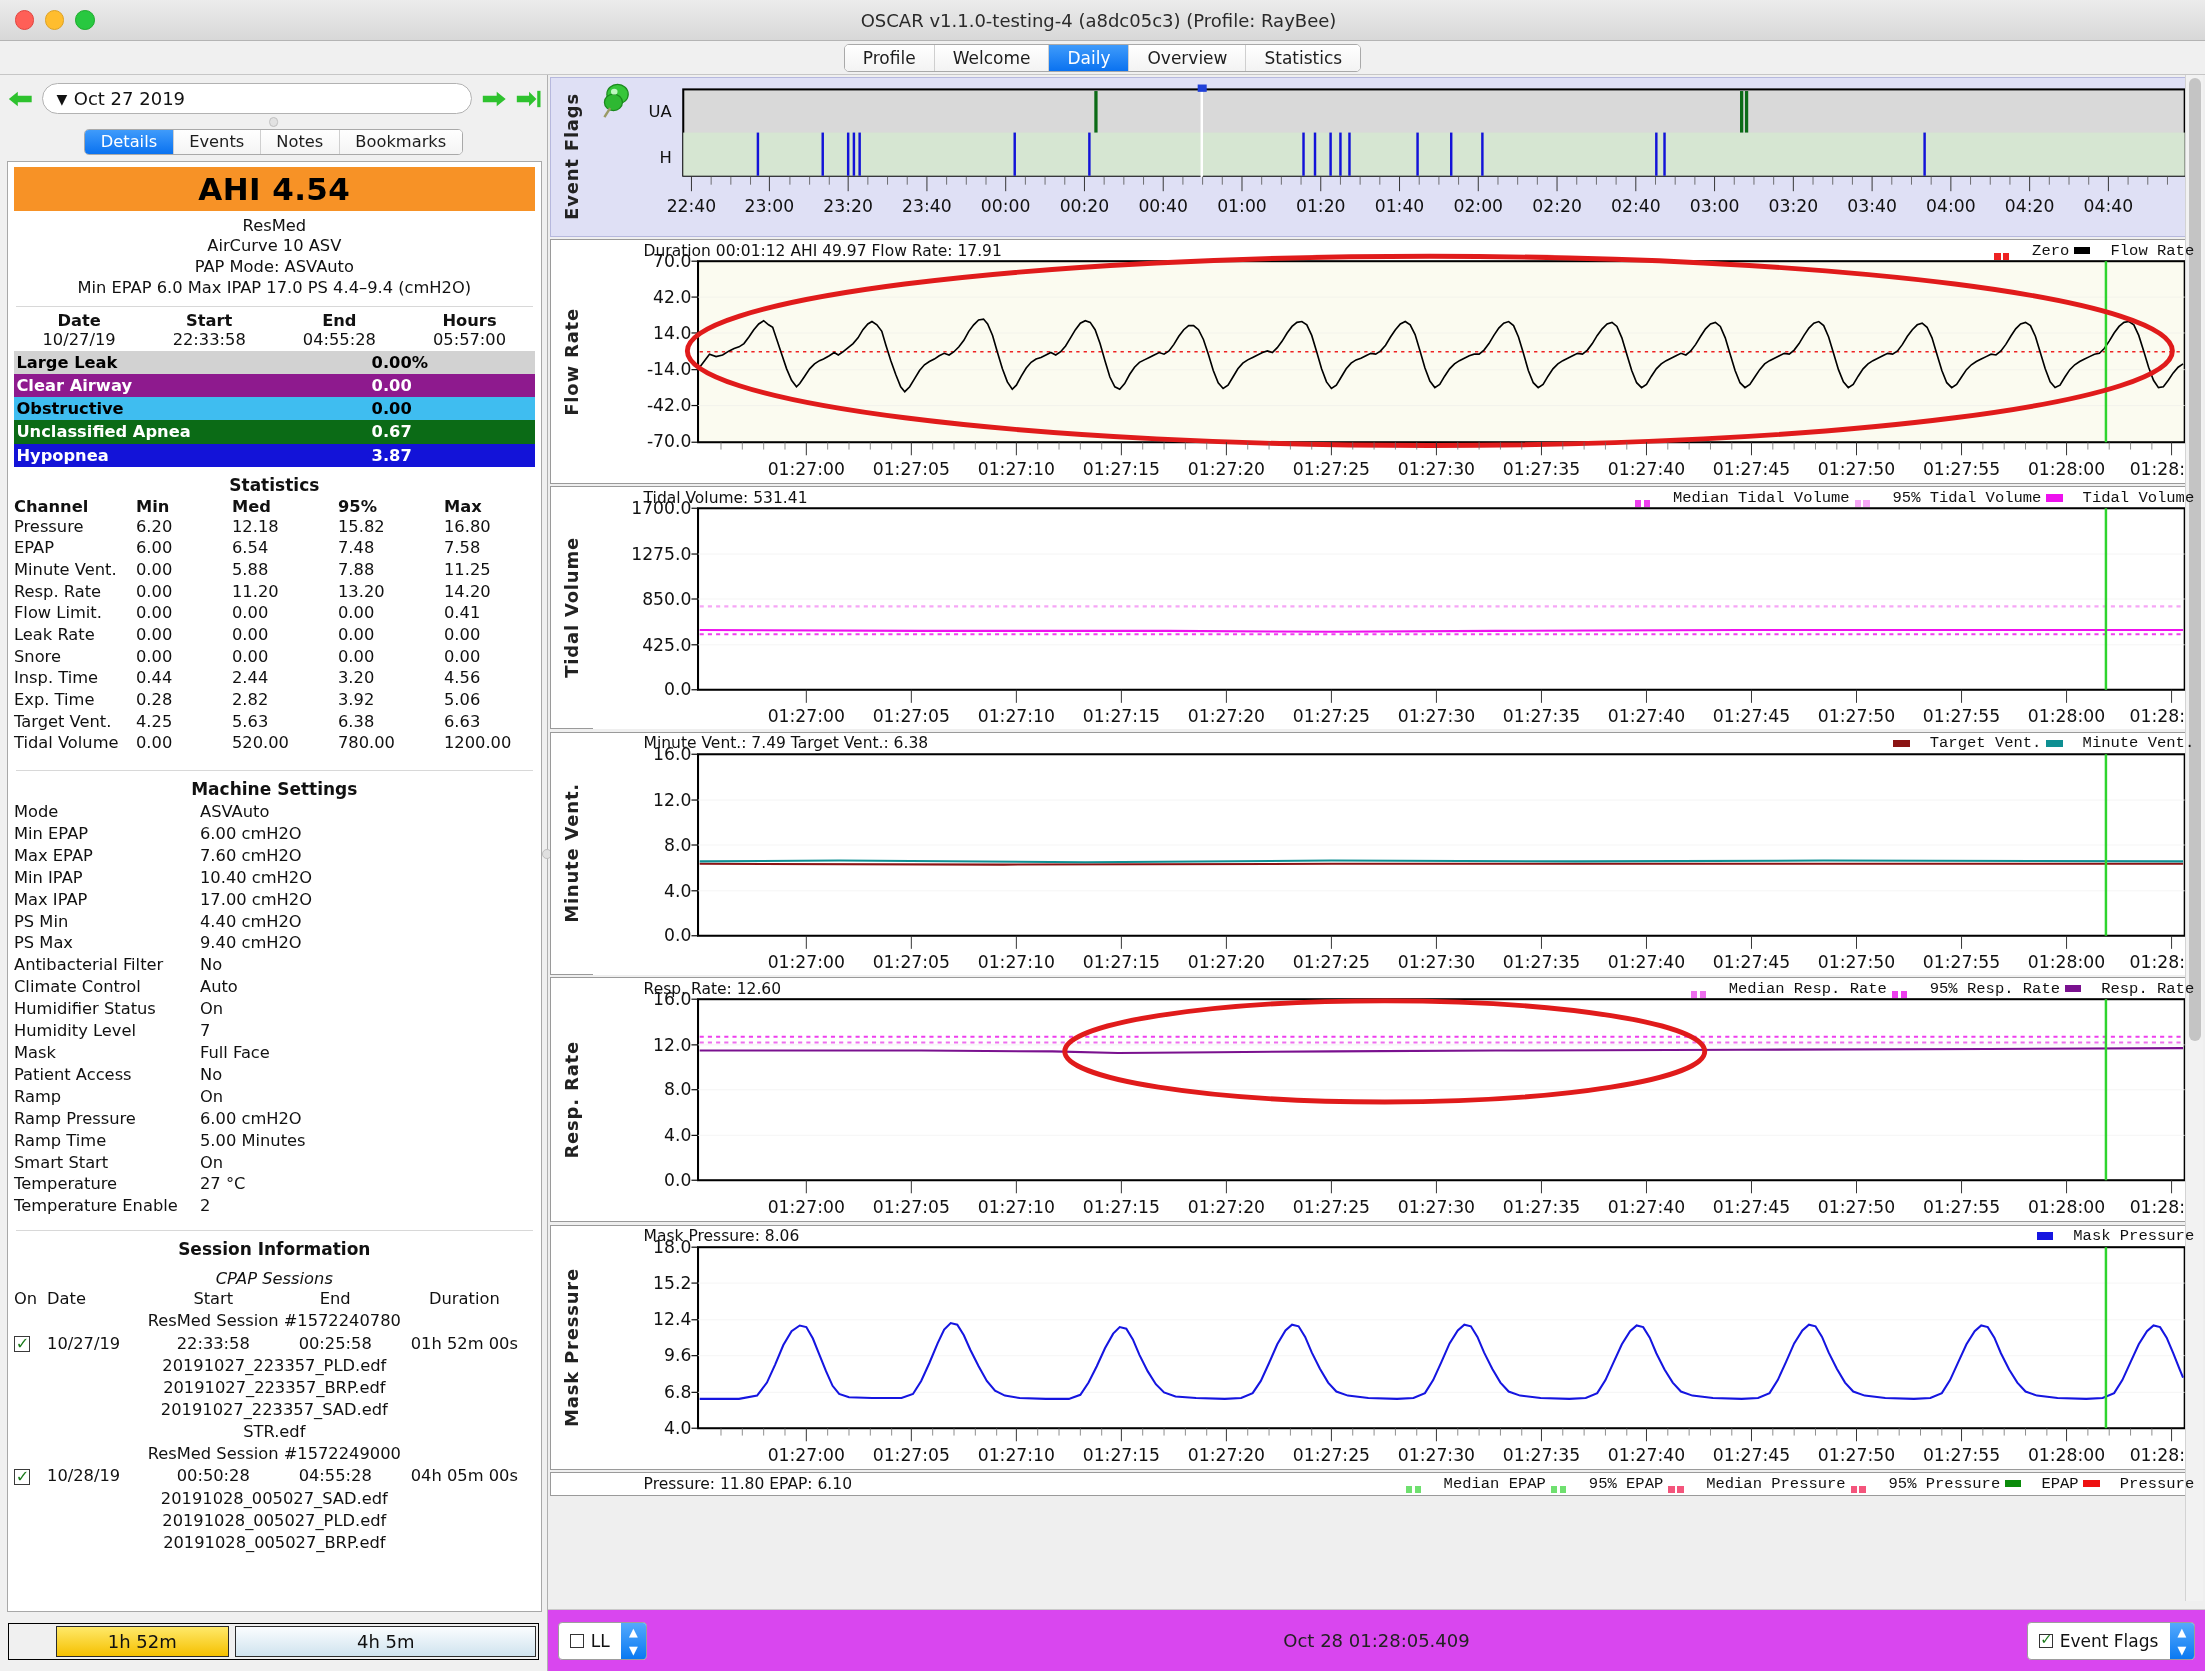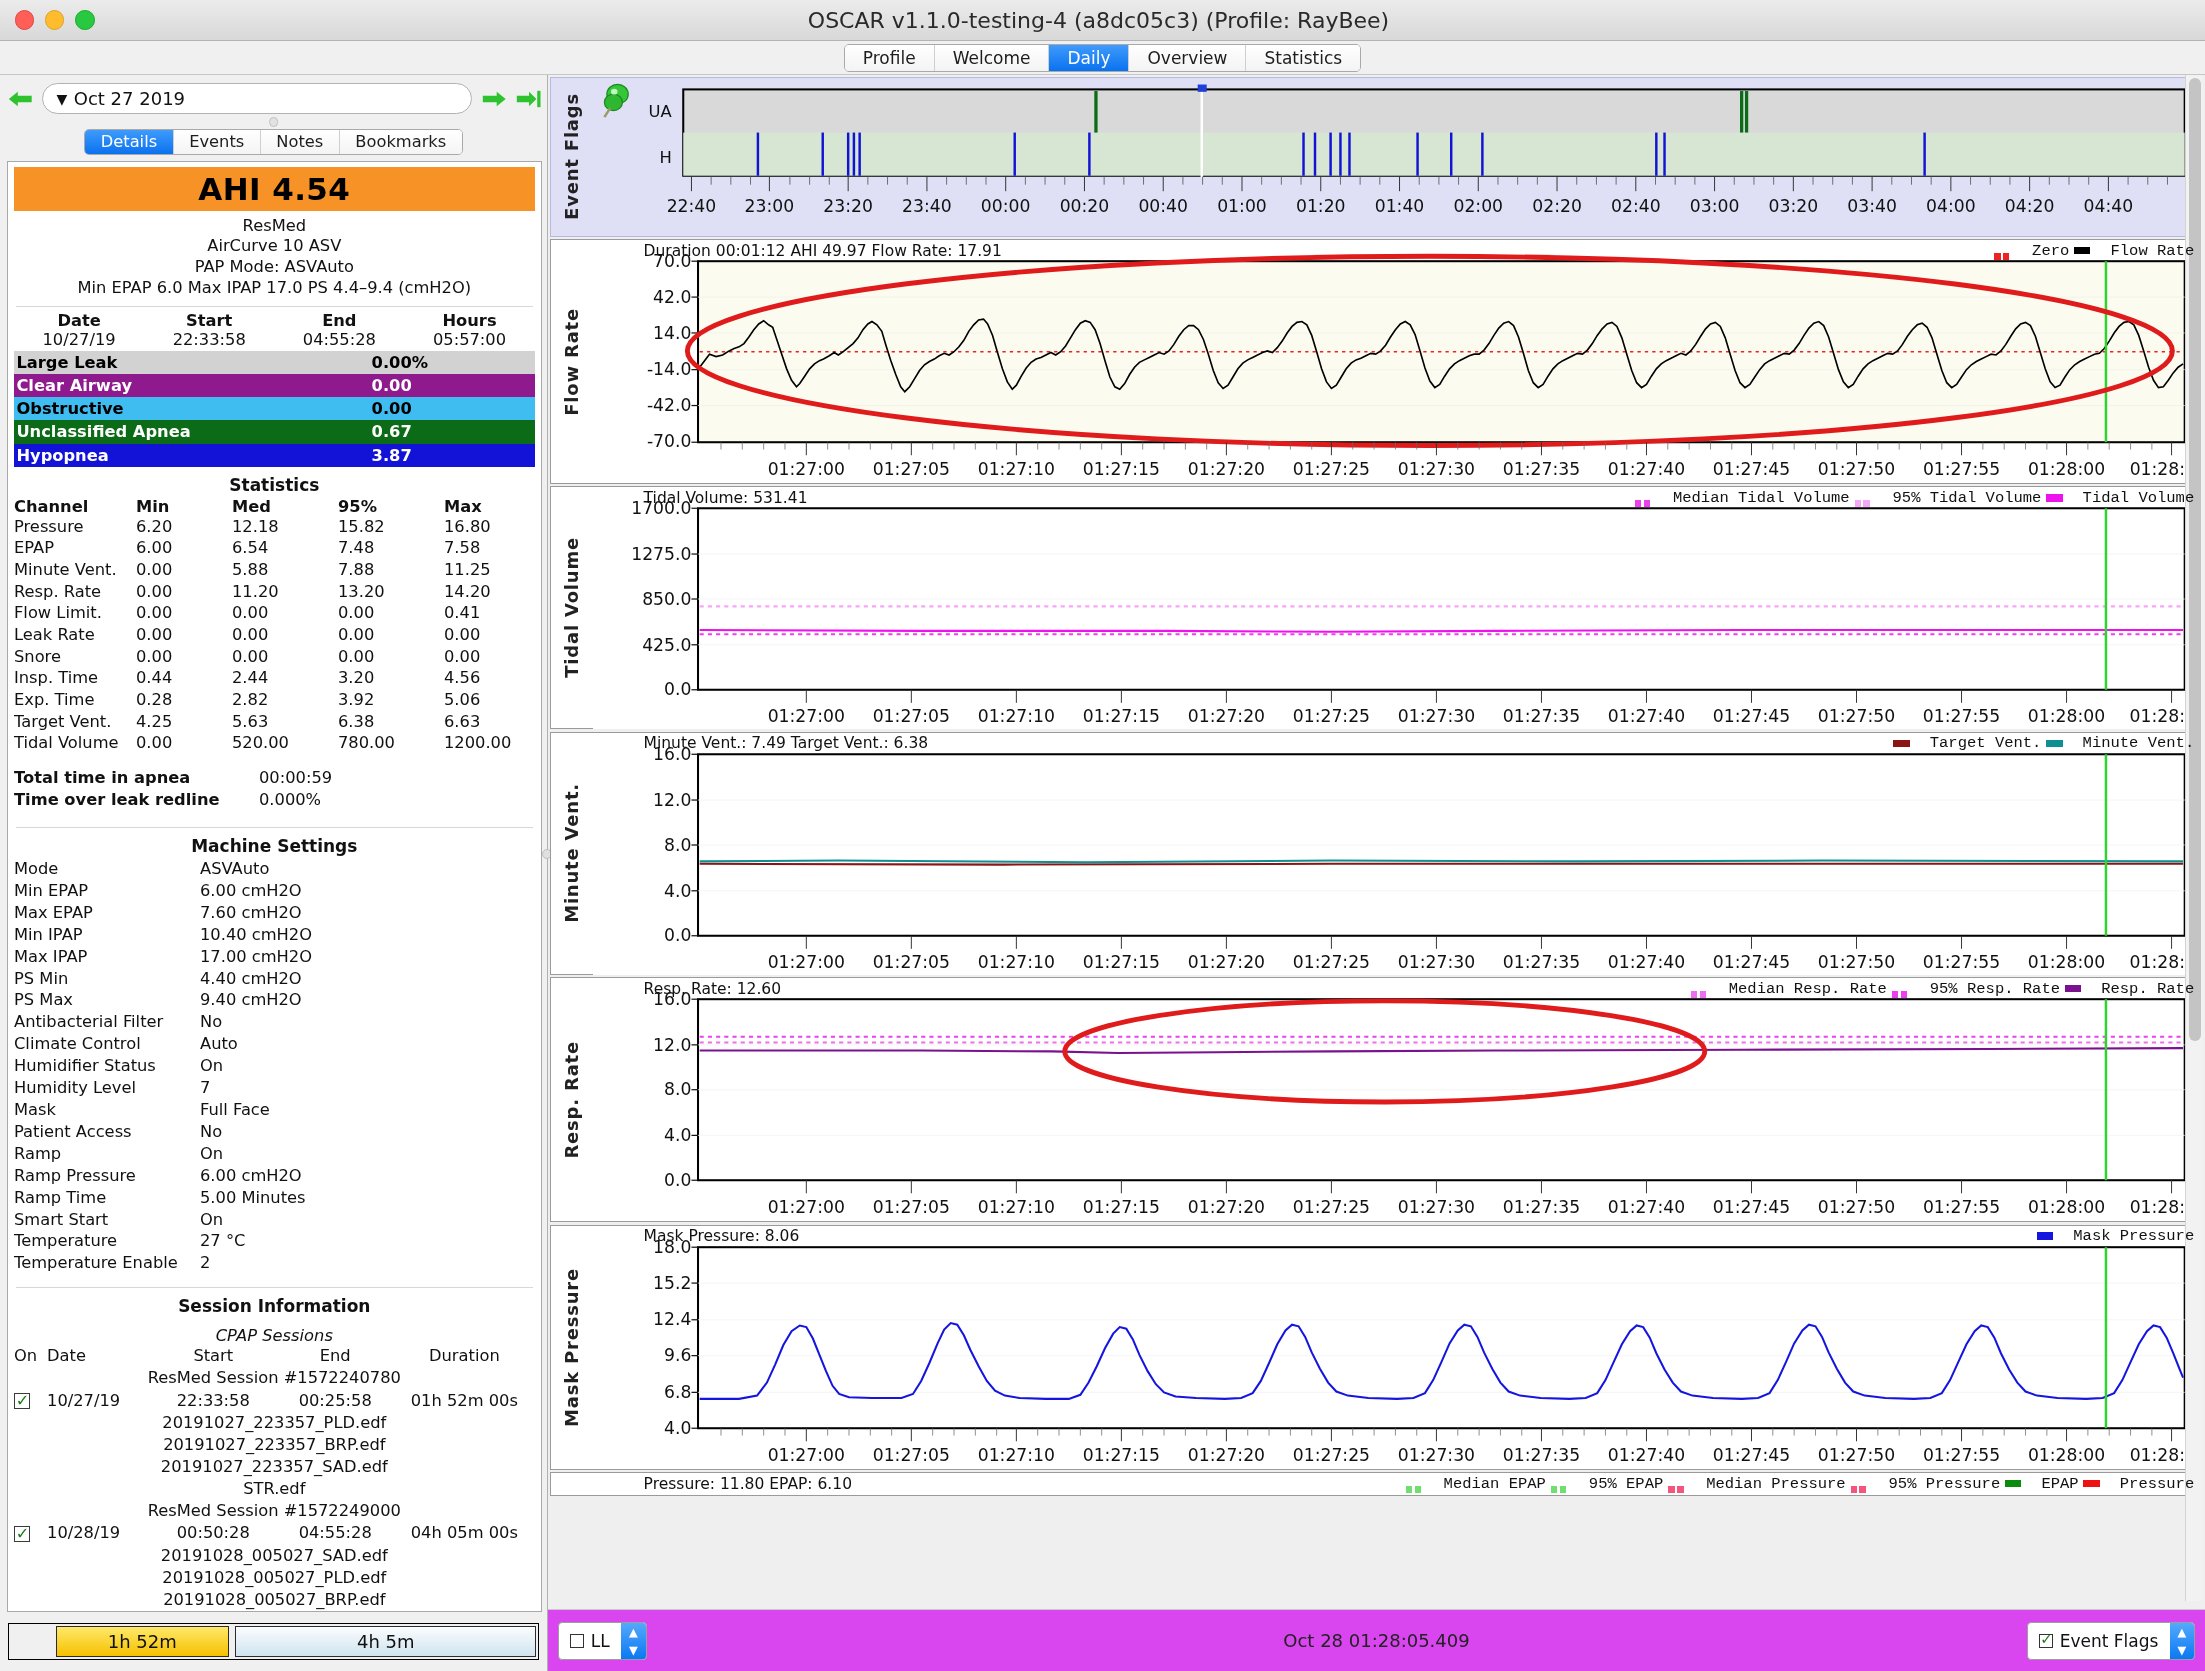--- a/index.html
+++ b/index.html
@@ -25,21 +25,21 @@
     position: relative;
     display: flex; align-items: center;
   }
   .traffic { display: flex; gap: 10.6px; margin-left: 14.7px; }
   .dot { width: 19.6px; height: 19.6px; border-radius: 50%; }
   .dot.red { background: #ff5f57; border: 0.8px solid #e0443e; }
   .dot.yellow { background: #ffbd2e; border: 0.8px solid #dea123; }
   .dot.green { background: #28c840; border: 0.8px solid #1aab29; }
   .title-text {
     position: absolute; left: 0; right: 8px; text-align: center;
-    font-size: 22px; color: #2a2a2a;
+    font-size: 18px; color: #2a2a2a;
   }
 
   
   .tabbar {
     height: 34px; flex: 0 0 34px;
     background: #f0f0f0;
     display: flex; align-items: center; justify-content: center;
     border-bottom: 0.8px solid #c6c6c6;
   }
   .tabgroup {
@@ -437,30 +437,20 @@
           <tr>
                 <td class="c0">Tidal Volume</td>
                 <td class="c1">0.00</td>
                 <td class="c2">520.00</td>
                 <td class="c3">780.00</td>
                 <td>1200.00</td>
               </tr>
         </tbody>
           </table>
 
-        <div class="totals">
-          <div class="row">
-            <div class="k">Total time in apnea</div>
-            <div>00:00:59</div>
-          </div>
-          <div class="row">
-            <div class="k">Time over leak redline</div>
-            <div>0.000%</div>
-          </div>
-        </div>
 
         <div class="hr" style="margin-top:16.3px;"></div>
         <div class="sec-title">Machine Settings</div>
         <table class="mset">
           <tbody>
               <tr>
                 <td class="k">Mode</td>
                 <td>ASVAuto</td>
               </tr>
           <tr>

